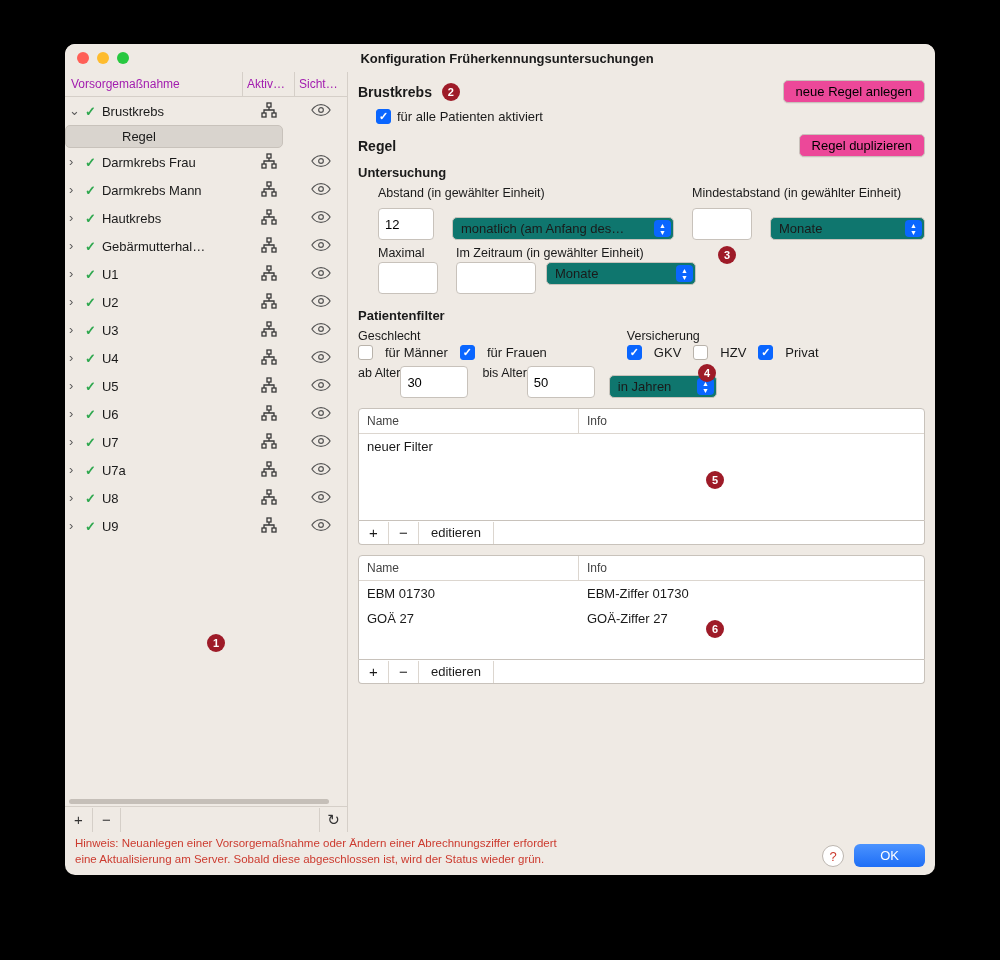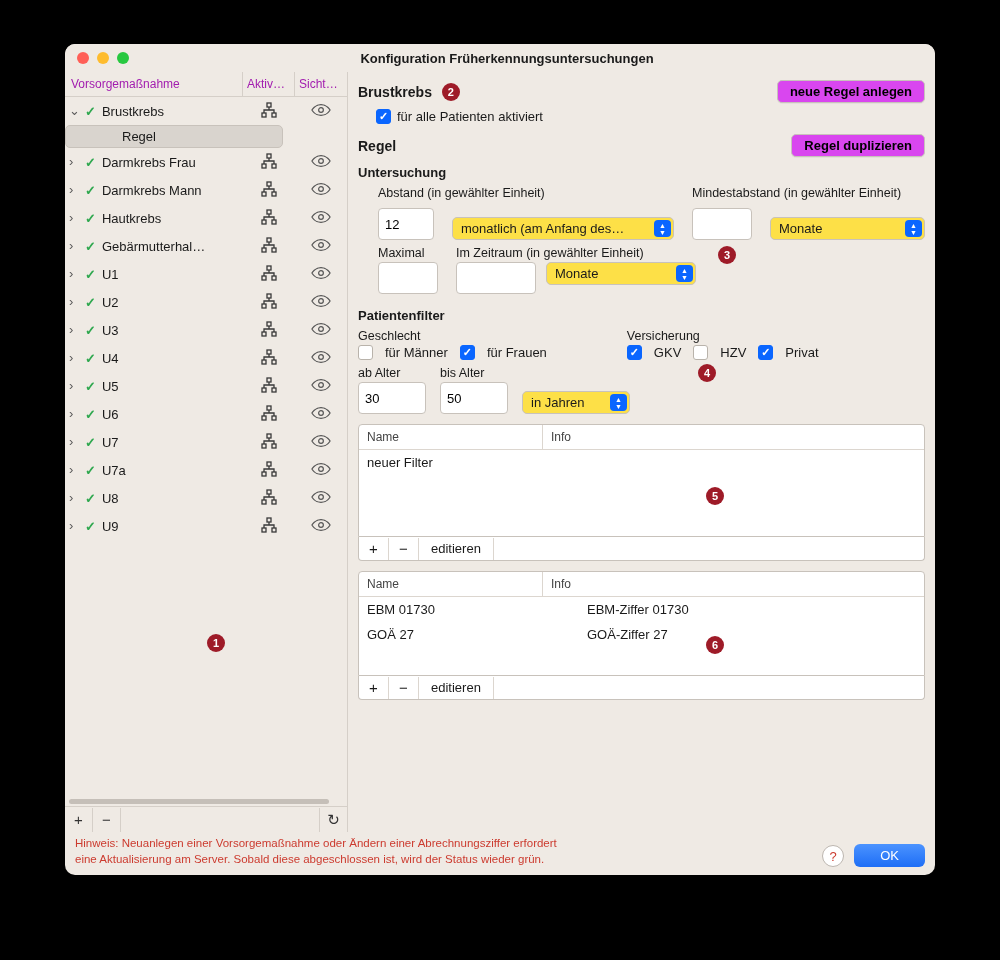--- a/index.html
+++ b/index.html
@@ -114,69 +114,68 @@
   .bar {
     display: flex;
     align-items: center;
     margin-bottom: 6px;
   }
   .h1 {
     font-weight: 700;
     font-size: 14px;
   }
   .btn {
-    background: #d946ef;
+    background: #ec4899;
     border: 1px solid #c8c2bb;
     border-radius: 5px;
     padding: 3px 12px;
     font-size: 13px;
     box-shadow: 0 1px 0 rgba(0,0,0,.04);
-    font-weight: bold;
   }
   .btn.right { margin-left: auto; }
   .cbrow { display: flex; align-items: center; gap: 6px; margin-left: 18px; margin-bottom: 10px; }
   .cb {
     width: 15px; height: 15px; border-radius: 3px;
     display: inline-flex; align-items: center; justify-content: center;
     font-size: 11px; color: #fff; font-weight: bold;
     background: #fff; border: 1px solid #b9b3ab;
   }
   .cb.on { background: #0a66ff; border-color: #0a66ff; }
   .sect { font-weight: 700; margin: 8px 0 6px 0; }
   .lblsm { font-size: 12.5px; margin-bottom: 2px; }
   .inp {
     background: #fff; border: 1px solid #c8c2bb; border-radius: 4px;
     height: 32px; padding: 2px 6px; font-size: 13px;
   }
   .sel {
-    background: #fde047; border: 1px solid #c8c2bb; border-radius: 5px;
+    background: #0f766e; border: 1px solid #c8c2bb; border-radius: 5px;
     height: 23px; padding: 2px 22px 2px 8px; font-size: 13px;
     position: relative; display: inline-flex; align-items: center;
     white-space: nowrap;
   }
   .sel .arrows {
     position: absolute; right: 2px; top: 2px; bottom: 2px; width: 17px;
     background: #0a66ff; border-radius: 4px;
     display: flex; flex-direction: column; align-items: center; justify-content: center;
     color: #fff; font-size: 7px; line-height: 7px;
   }
   .grid { display: grid; gap: 6px 18px; margin-left: 20px; }
   .g-unt { grid-template-columns: 56px 222px 60px 1fr; align-items: end; }
   .g-unt2 { grid-template-columns: 60px 80px 180px; align-items: end; margin-top: 6px; }
   .cbs { display: flex; gap: 12px; align-items: center; }
   .ages { display: flex; gap: 14px; align-items: end; margin-top: 6px; }
-  .ages .col { display: flex; flex-direction: column; }
+  .ages .col { display: flex; flex-direction: row; }
   .tbl {
     margin-top: 10px;
     border: 1px solid #c8c2bb; border-radius: 4px 4px 0 0;
     background: #fff;
   }
   .tbl .thead { display: flex; border-bottom: 1px solid #dcd6cf; font-size: 12px; color: #444; }
   .tbl .thead div { padding: 5px 8px; }
-  .tbl .thead .n { width: 184px; border-right: 1px solid #dcd6cf; }
+  .tbl .thead .n { width: 220px; border-right: 1px solid #dcd6cf; }
   .tbl .thead .i { flex: 1; }
   .tbl .tbody { min-height: 86px; }
   .tbl .trow { display: flex; }
   .tbl .trow div { padding: 5px 8px; }
   .tbl .trow .n { width: 220px; }
   .tbl .trow .i { flex: 1; }
   .tfoot {
     display: flex; align-items: center;
     border: 1px solid #c8c2bb; border-top: none;
     background: #fff; border-radius: 0 0 4px 4px;

